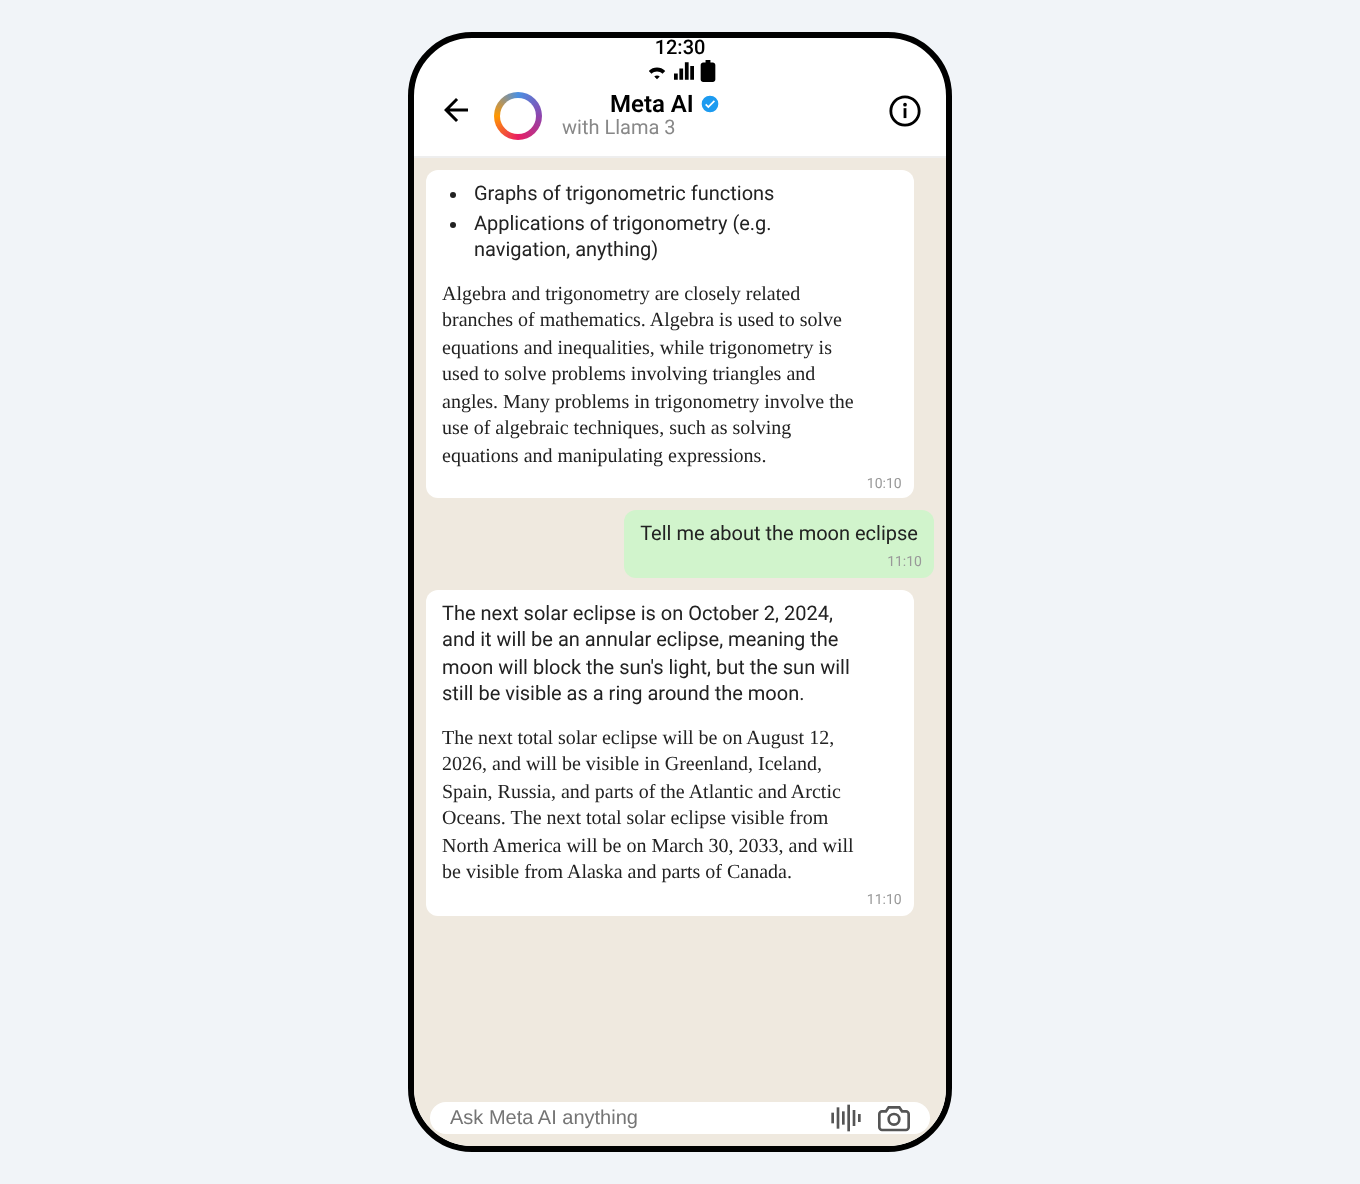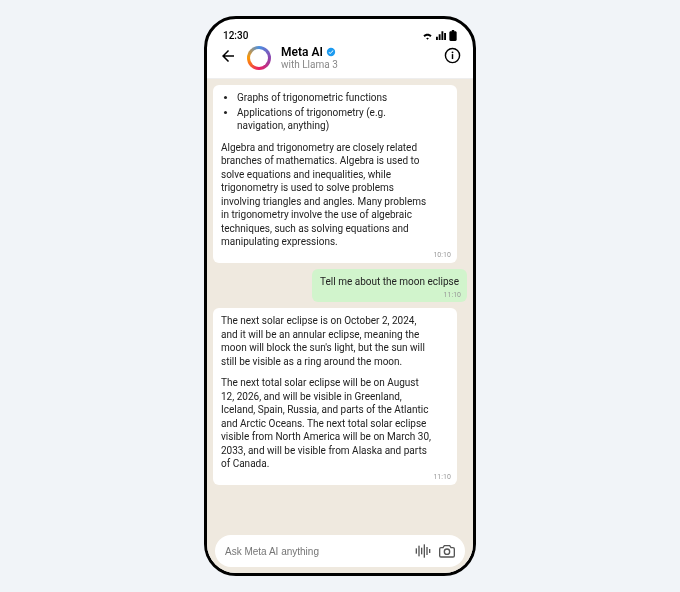--- a/index.html
+++ b/index.html
@@ -20,45 +20,46 @@
       border-radius: 32px;
       overflow: hidden;
       position: relative;
       display: flex;
       flex-direction: column;
     }
     .status-bar {
       height: 22px;
       display: flex;
       justify-content: space-between;
-      align-items: flex-end;
+      align-items: center;
       padding: 0 16px;
       font-size: 10px;
       font-weight: 500;
       color: #000;
+      flex-direction: column;
     }
     .status-icons { display: flex; gap: 3px; align-items: center; }
     .header {
       display: flex;
       align-items: center;
       padding: 4px 12px 8px 12px;
       gap: 10px;
       border-bottom: 1px solid #eee;
     }
     .back-arrow { font-size: 18px; cursor: pointer; }
     .avatar-ring {
       width: 24px; height: 24px;
       border-radius: 50%;
       background: conic-gradient(from 0deg, #4a90e2, #8e44ad, #e91e63, #ff9800, #4a90e2);
       display: flex; align-items: center; justify-content: center;
     }
     .avatar-inner { width: 18px; height: 18px; background: #fff; border-radius: 50%; }
     .title-block { flex: 1; display: flex; flex-direction: column; }
     .title-row { display: flex; align-items: center; gap: 3px; }
-    .title-name { font-size: 12px; font-weight: 600; }
+    .title-name { font-size: 12px; font-weight: 600; margin-left: 24px; }
     .verified-badge { width: 10px; height: 10px; }
     .subtitle { font-size: 10px; color: #888; }
     .info-icon { font-size: 15px; cursor: pointer; }
     .chat-area {
       flex: 1;
       background: #efe9df;
       overflow-y: auto;
       padding: 6px;
       display: flex;
       flex-direction: column;
@@ -89,32 +90,32 @@
     .msg-time {
       position: absolute;
       bottom: 2px;
       right: 6px;
       font-size: 7px;
       color: #999;
     }
     .bullet-list { padding-left: 16px; margin-bottom: 8px; }
     .bullet-list li { list-style: disc; margin-bottom: 1px; }
     .paragraph { margin-bottom: 8px; }
-    .paragraph:last-of-type { margin-bottom: 0; }
+    .paragraph:last-of-type { margin-bottom: 0; font-family: Liberation Serif, serif; }
     .input-bar {
       padding: 6px 8px;
       background: #efe9df;
       display: flex;
       align-items: center;
     }
     .input-pill {
       flex: 1;
       background: #fff;
       border-radius: 20px;
-      height: 32px;
+      height: 16px;
       display: flex;
       align-items: center;
       padding: 0 10px;
       gap: 8px;
     }
     .input-field {
       flex: 1;
       border: none;
       outline: none;
       font-size: 10px;

